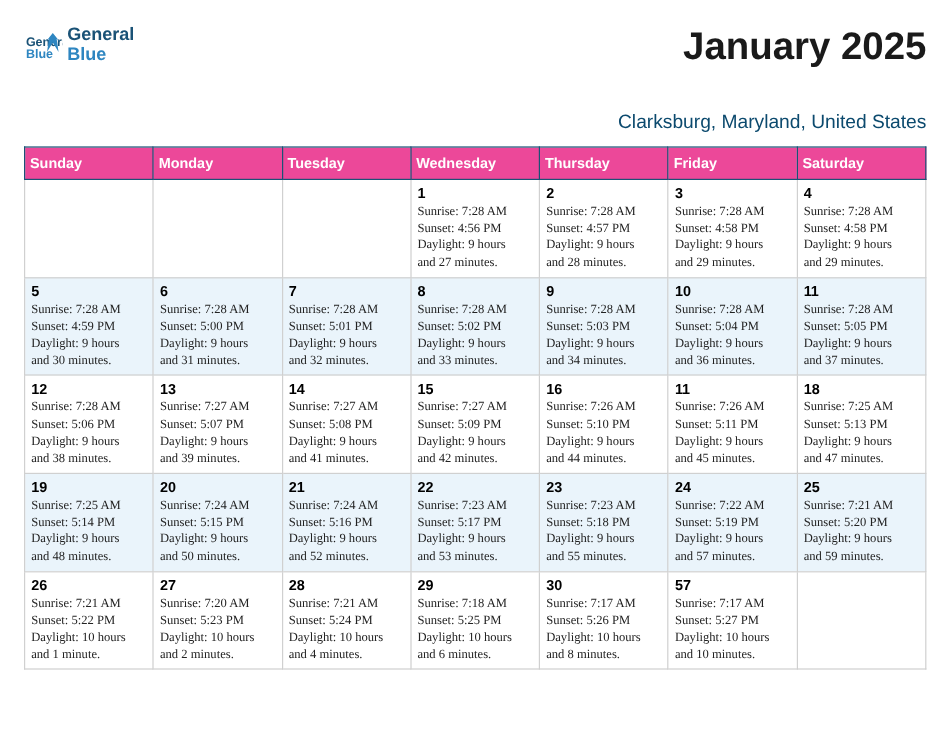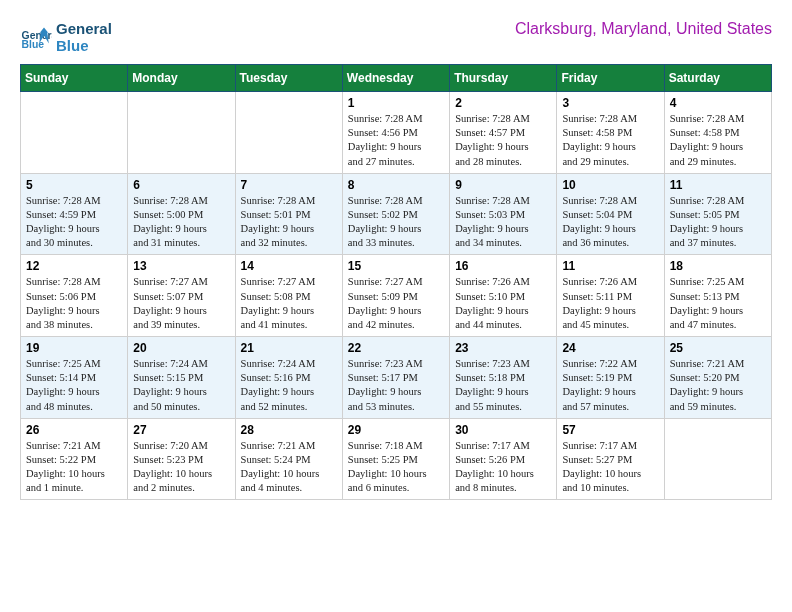--- a/index.html
+++ b/index.html
@@ -28,29 +28,30 @@
     .title-area {
       text-align: right;
     }
     .month-title {
       font-size: 32px;
       font-weight: bold;
       color: #1a1a1a;
     }
     .location-title {
       font-size: 16px;
-      color: #a21caf;
+      color: #0c4a6e;
+      margin-top: 37px;
     }
     table {
       width: 100%;
       border-collapse: collapse;
       font-size: 11px;
     }
     thead tr {
-      background: #15803d;
+      background: #ec4899;
       color: #fff;
     }
     thead th {
       padding: 6px 4px;
       text-align: left;
       font-weight: bold;
       font-size: 12px;
       border: 1px solid #1a5276;
     }
     tbody tr {
@@ -90,20 +91,21 @@
       <text x="2" y="22" font-size="13" font-weight="bold" fill="#1a5276">General</text>
       <text x="2" y="34" font-size="13" font-weight="bold" fill="#2e86c1">Blue</text>
       <polygon points="30,8 38,18 34,14 36,28 30,18 24,28 26,14 22,18" fill="#2e86c1"></polygon>
     </svg>
     <div>
       <div style="font-size:15px;font-weight:bold;color:#1a5276;">General</div>
       <div style="font-size:15px;font-weight:bold;color:#2e86c1;">Blue</div>
     </div>
   </div>
   <div class="title-area">
+    <div class="month-title">January 2025</div>
     <div class="location-title">Clarksburg, Maryland, United States</div>
   </div>
 </div>
 
 <table>
   <thead>
     <tr id="weekday-header">
     <th>Sunday</th>
         <th>Monday</th>
         <th>Tuesday</th>

